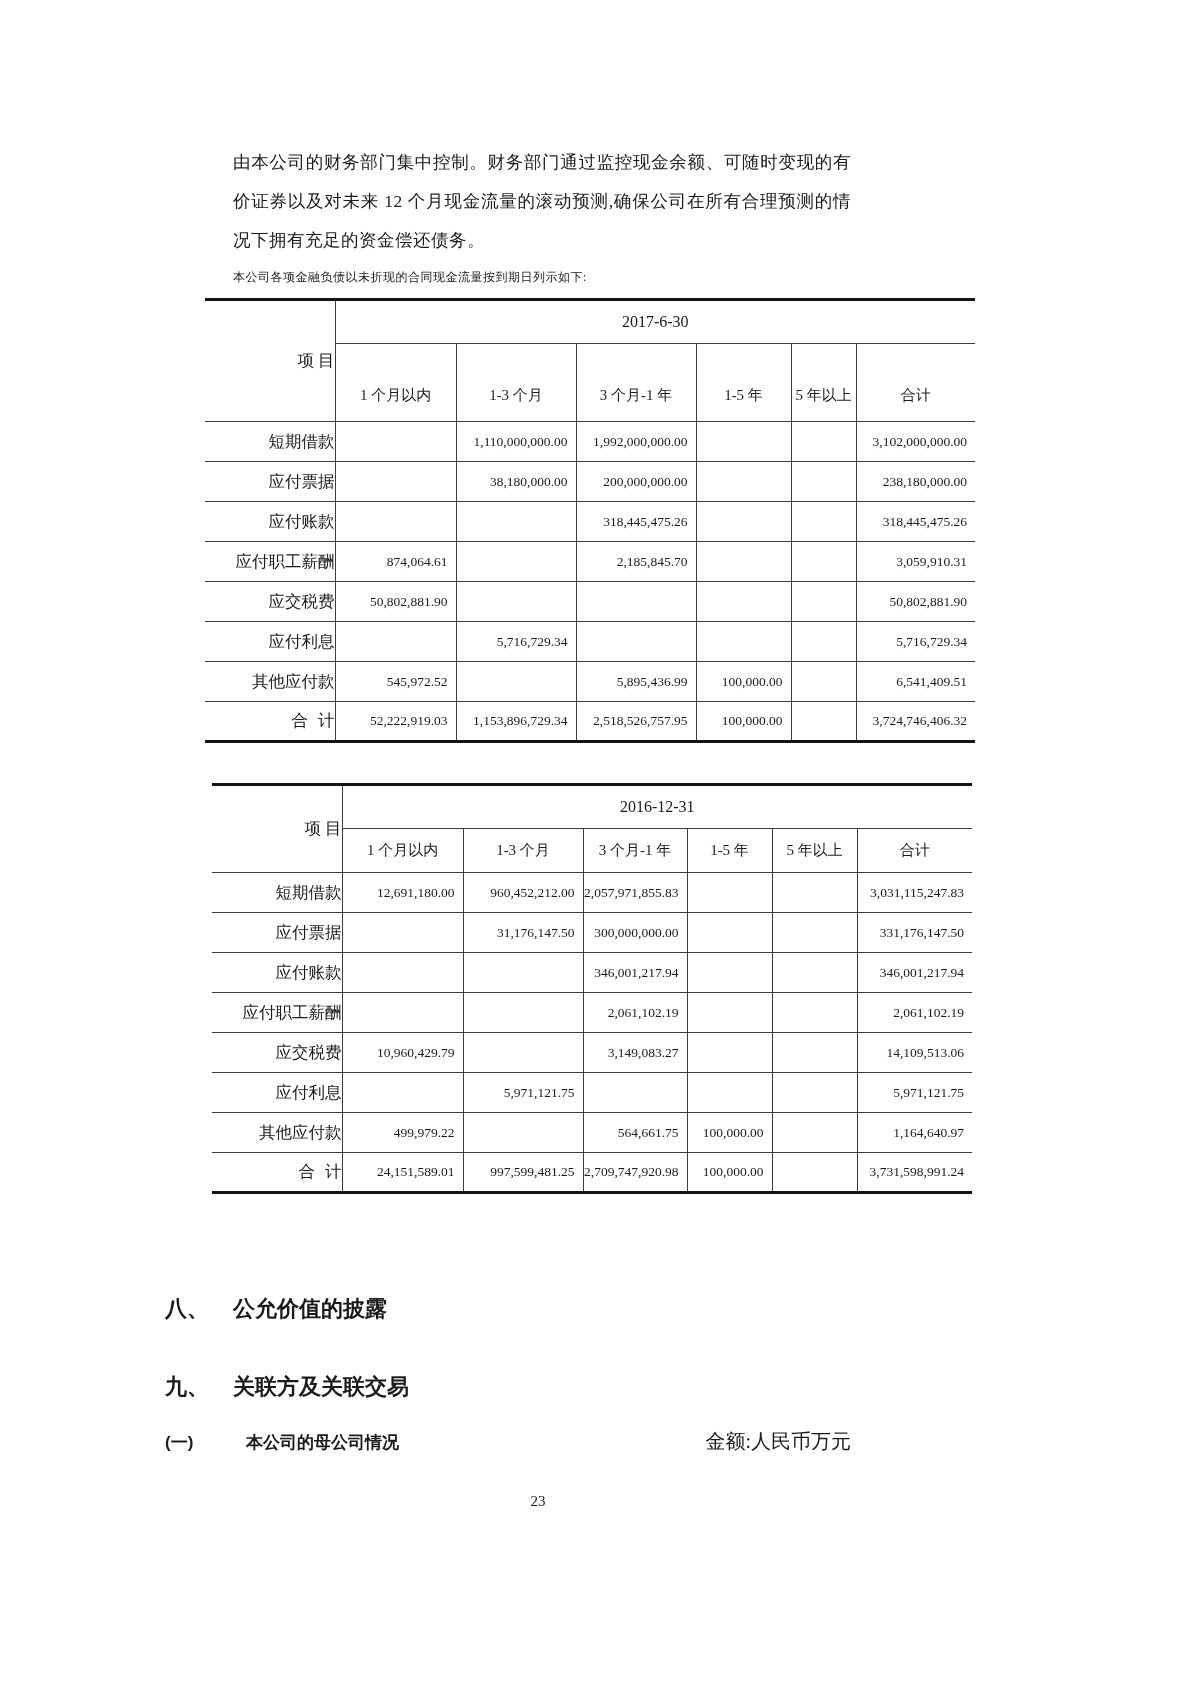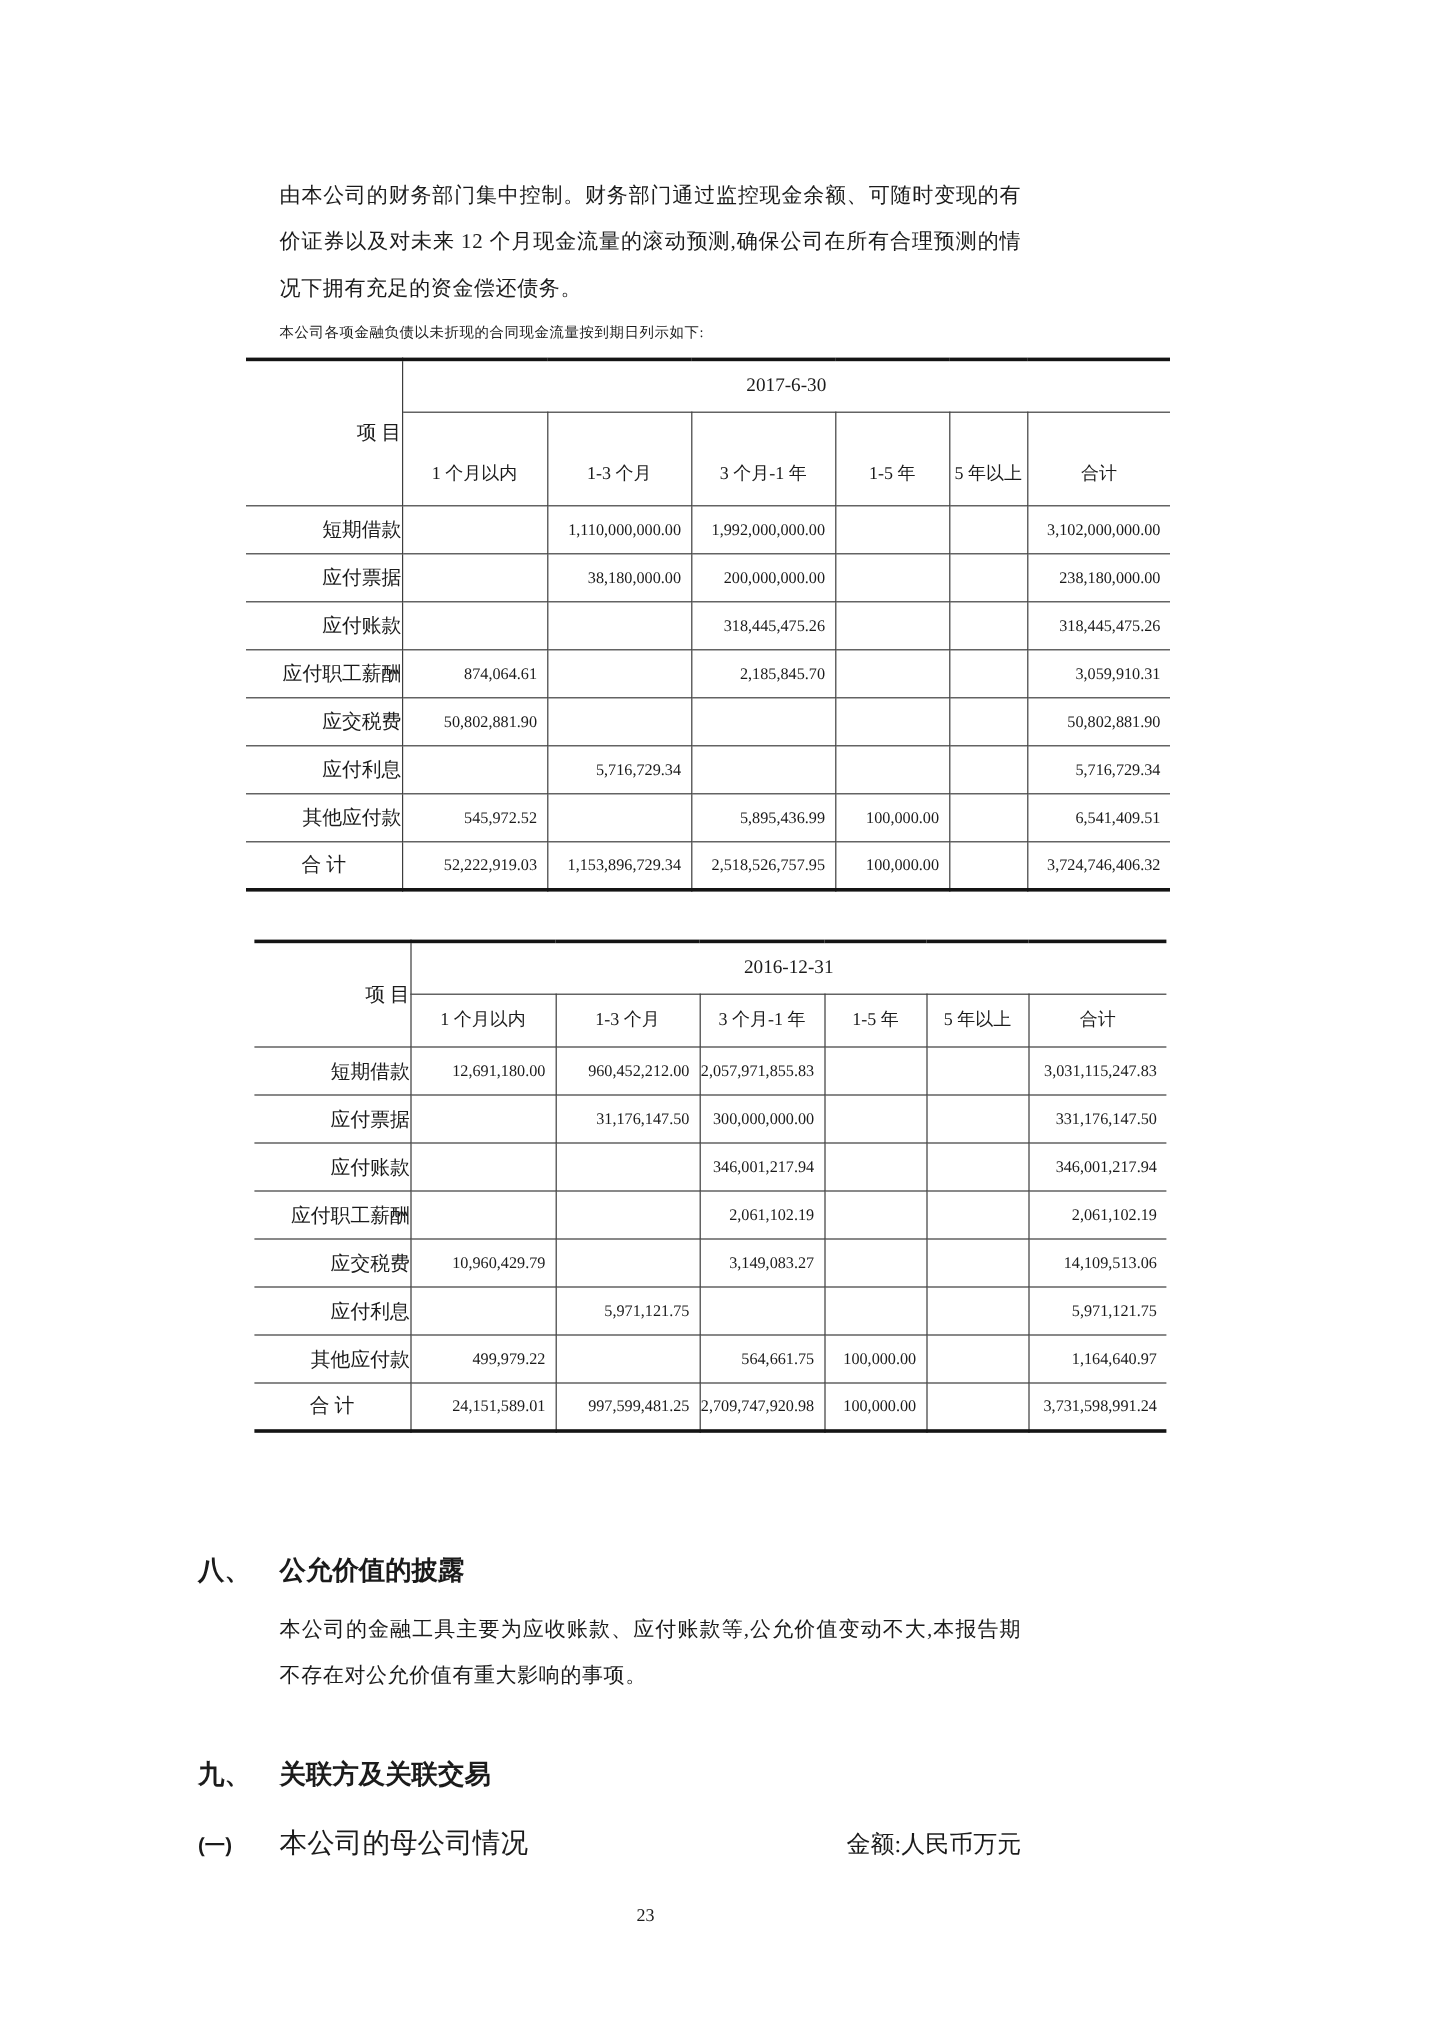--- a/index.html
+++ b/index.html
@@ -74,22 +74,22 @@
     padding:0 2px;
     line-height:19px;
   }
   .tbl td.rowlabel{
     font-size:16.5px;
     text-align:right;
     padding-left:10px;
     vertical-align:middle;
   }
   .tbl td.rowlabel.total{
-    text-align:center;
     padding-left:0;
+    font-family:Liberation Mono, monospace;
   }
   .tbl td.num{
     font-size:13.5px;
     text-align:right;
     padding-right:8px;
     vertical-align:middle;
     white-space:nowrap;
   }
   
   .section-heading{
@@ -110,21 +110,21 @@
     text-align:justify;
     letter-spacing:0.5px;
   }
   .subsection{
     display:flex;
     align-items:baseline;
     margin:26px 225px 0 165px;
     font-family:"Liberation Sans","DejaVu Sans",sans-serif;
   }
   .subsection .sub-num{width:68px;font-weight:bold;font-size:17px;}
-  .subsection .sub-title{font-weight:normal;font-size:23px;flex:1;}
+  .subsection .sub-title{font-weight:bold;font-size:17px;flex:1;margin-left:13px;}
   .subsection .sub-note{
     font-weight:normal;
     font-size:20px;
     font-family:"Liberation Serif","DejaVu Serif",serif;
   }
   .pageno{
     margin-top:38px;
     text-align:center;
     font-size:15px;
   }
@@ -334,21 +334,20 @@
           <td class="num"></td>
           <td class="num no-right">3,731,598,991.24</td>
         </tr>
       </tbody>
   </table>
 
   <div class="section-heading s8">
     <span class="sec-num">八、</span>
     <span class="sec-title">公允价值的披露</span>
   </div>
-  <p class="section-body">本公司的金融工具主要为应收账款、应付账款等,公允价值变动不大,本报告期不存在对公允价值有重大影响的事项。</p>
 
   <div class="section-heading s9">
     <span class="sec-num">九、</span>
     <span class="sec-title">关联方及关联交易</span>
   </div>
 
   <div class="subsection">
     <span class="sub-num">(一)</span>
     <span class="sub-title">本公司的母公司情况</span>
     <span class="sub-note">金额:人民币万元</span>

